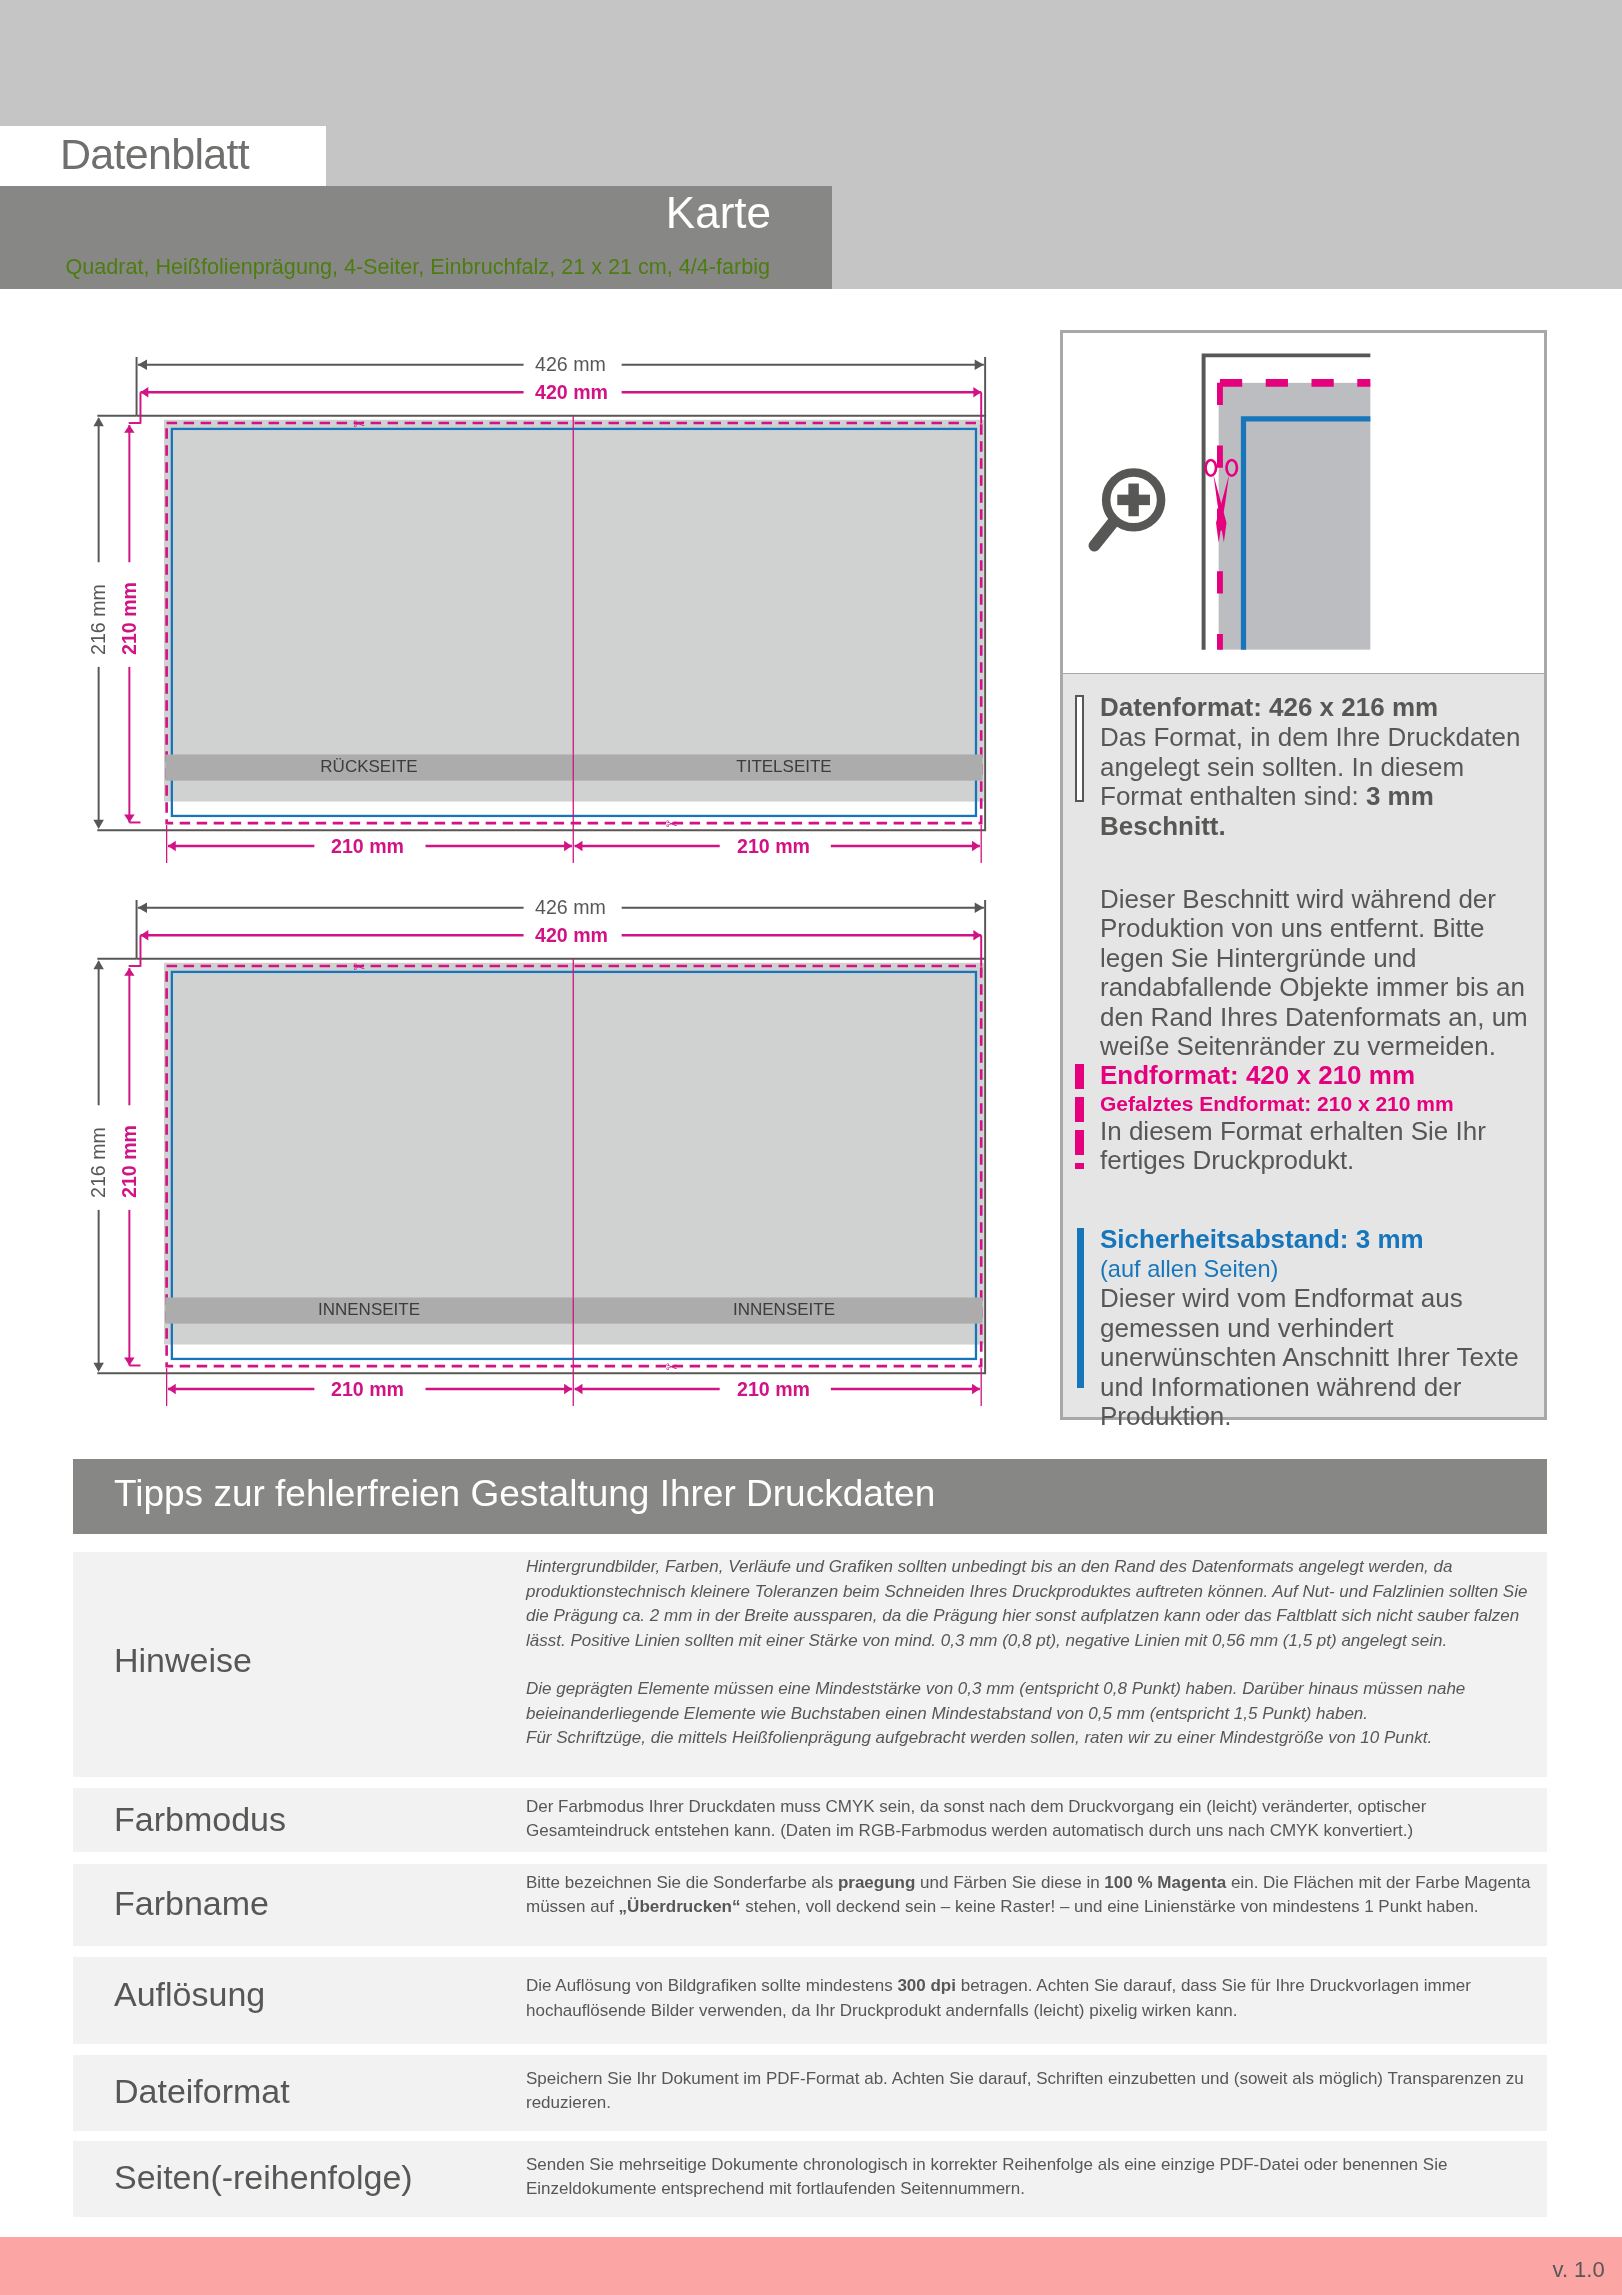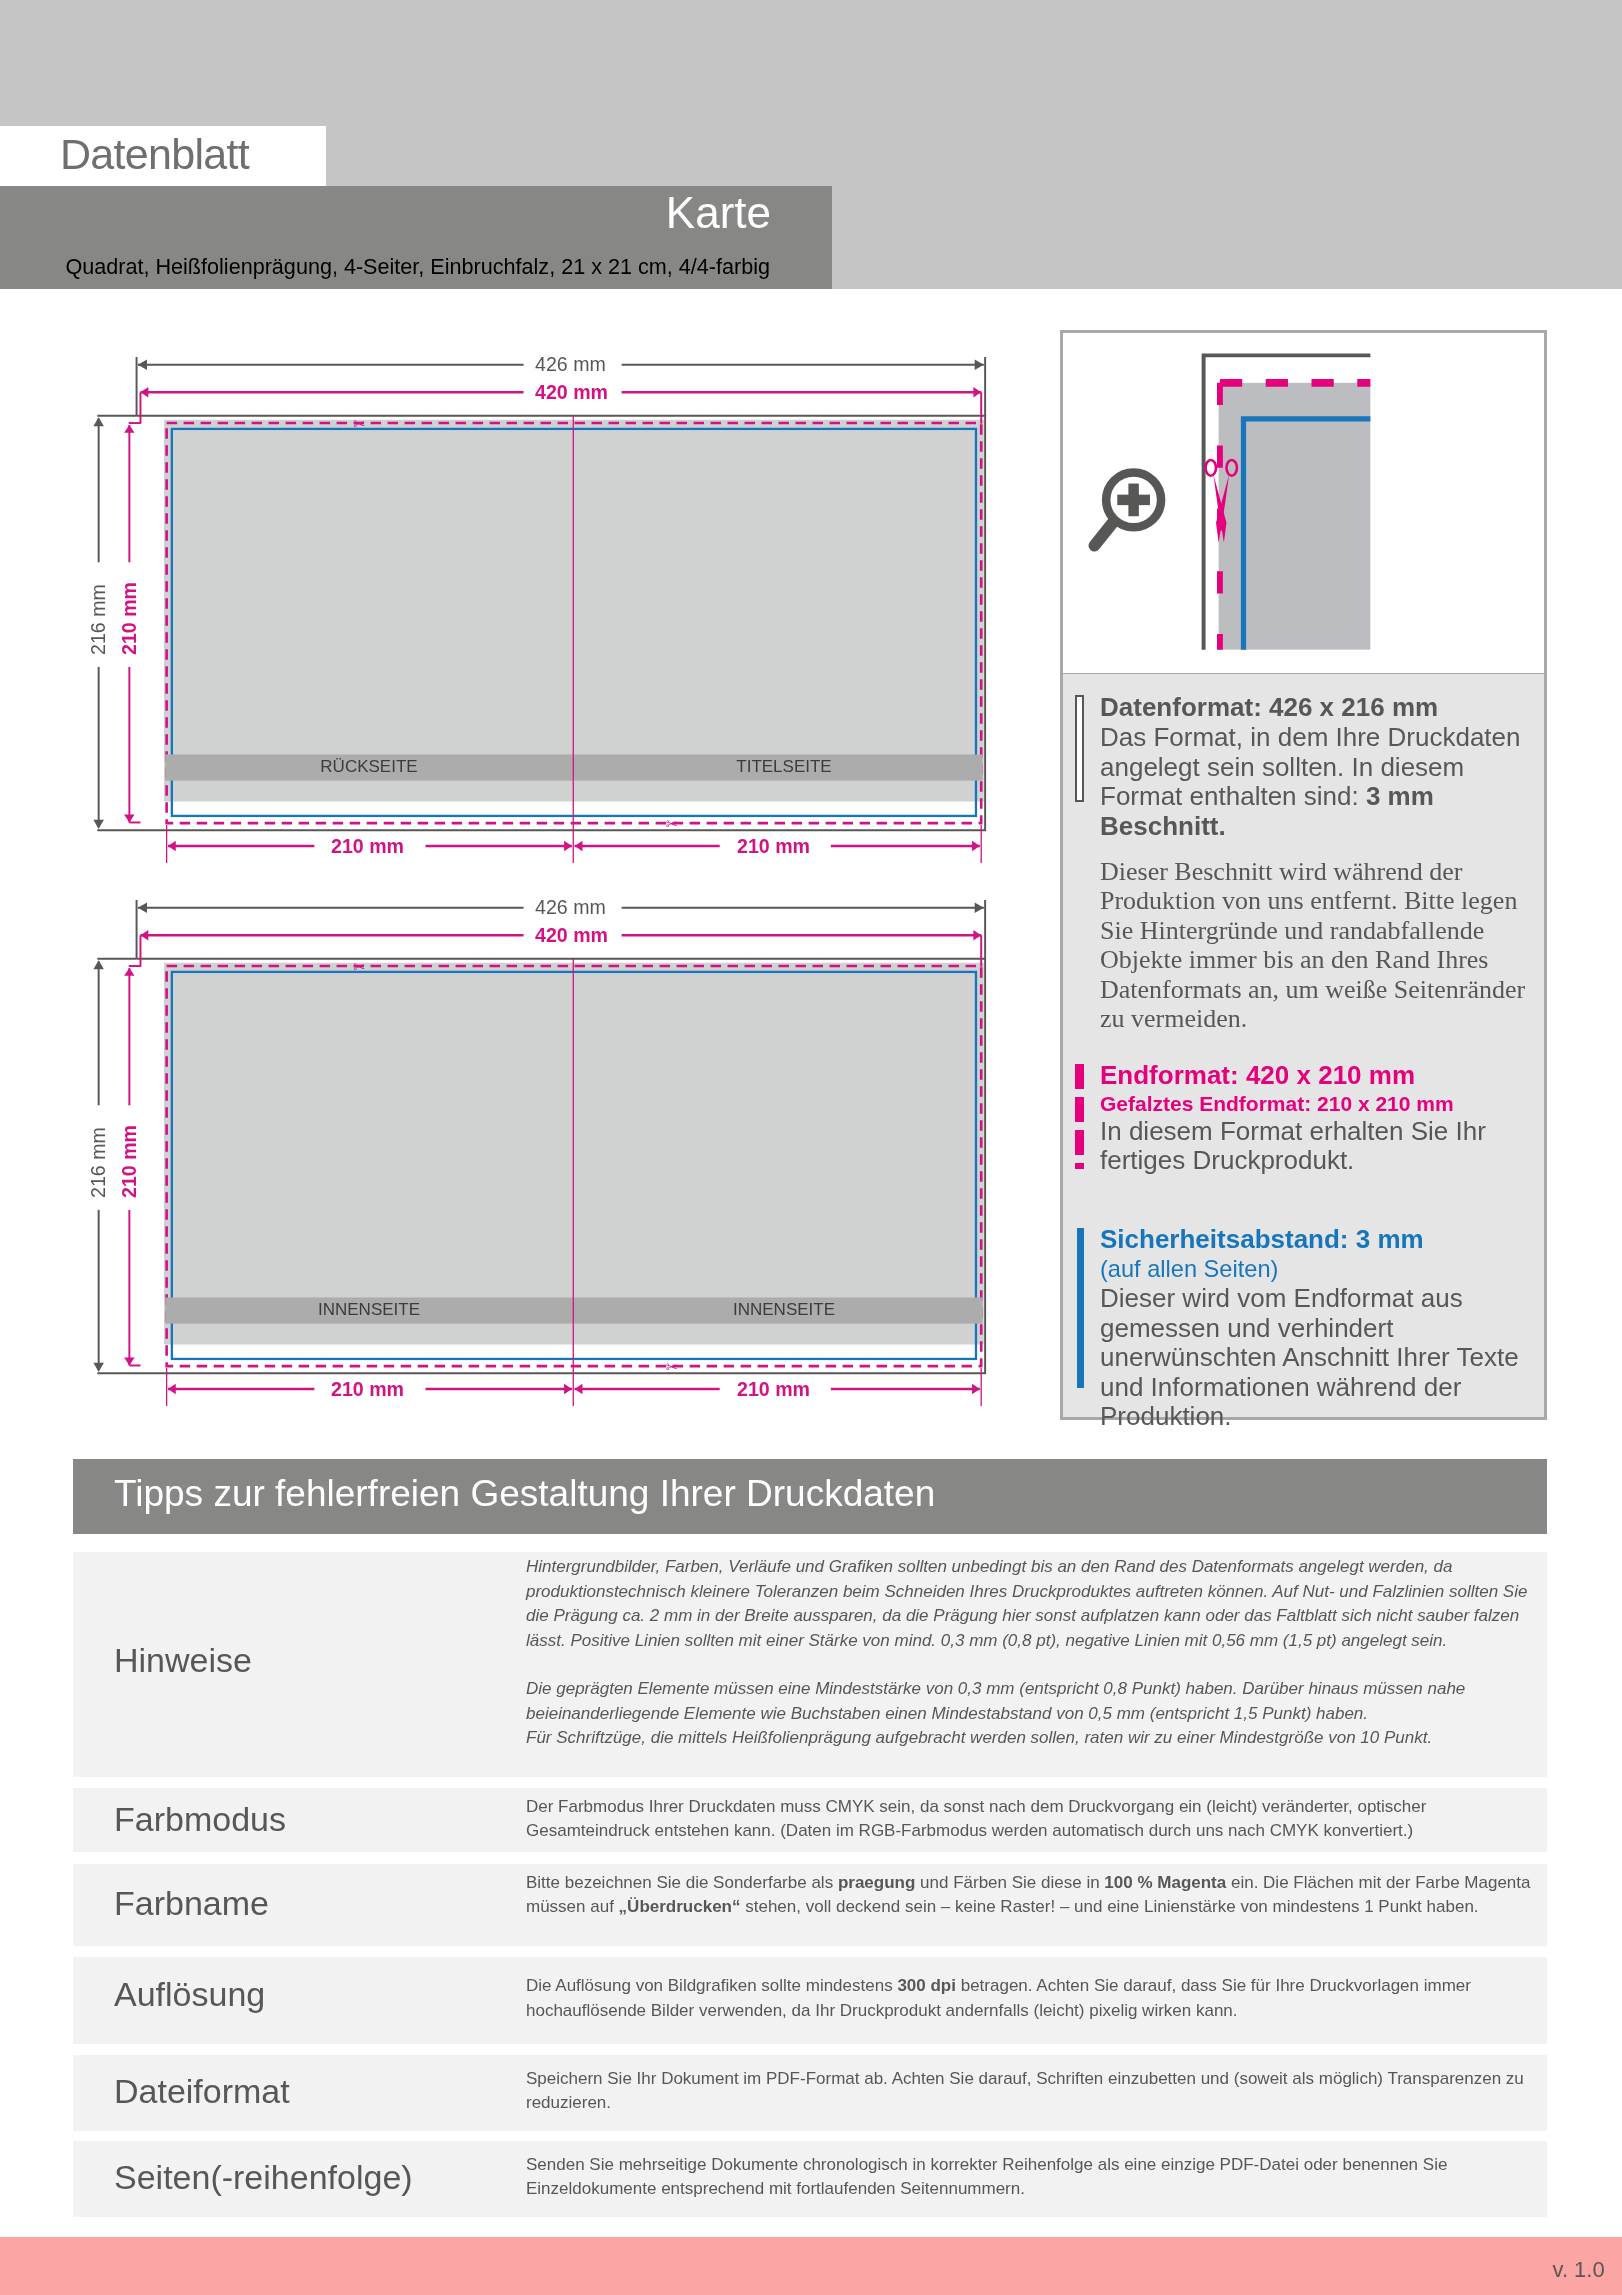--- a/index.html
+++ b/index.html
@@ -3,21 +3,21 @@
 <meta charset="utf-8">
 <style>
   *{box-sizing:border-box;margin:0;padding:0;}
   html,body{width:1623px;height:2295px;background:#ffffff;overflow:hidden;}
   body{position:relative;font-family:"Liberation Sans",sans-serif;color:#575756;}
   .topband{position:absolute;left:0;top:0;width:1623px;height:289px;background:#c6c5c6;}
   .title-box{position:absolute;left:0;top:126px;width:326px;height:60px;background:#ffffff;}
   .title-text{position:absolute;left:60px;top:130px;font-size:43px;color:#6f6f6e;font-family:"Liberation Sans",sans-serif;letter-spacing:-0.7px;}
   .product-box{position:absolute;left:0;top:186px;width:832px;height:103px;background:#878886;}
   .product-name{position:absolute;right:852px;top:188px;font-size:44px;color:#ffffff;text-align:right;width:393px;right:auto;left:380px;width:393px;}
-  .product-sub{position:absolute;left:65px;top:254px;width:705px;text-align:right;font-size:21.6px;color:#000000;}
+  .product-sub{position:absolute;left:65px;top:254px;width:705px;text-align:right;font-size:21.6px;color:#4d7c0f;}
 
   
   .diagram{position:absolute;left:0;width:1021px;height:523px;}
   .diagram svg{position:absolute;left:0;top:0;}
   .dlabel{position:absolute;font-size:19.6px;}
   .dim-grey{color:#575756;}
   .dim-mag{color:#d11385;font-weight:bold;}
   .vlabel{position:absolute;transform:rotate(-90deg);transform-origin:center;font-size:19.6px;white-space:nowrap;}
   .page-label{position:absolute;font-size:17px;color:#3c3c3b;text-align:center;width:262px;}
 
@@ -201,21 +201,21 @@
       <polygon points="254,216 234,290 238,320 248,260" fill="#e5007e"></polygon>
     </g>
   </svg>
 </div>
 
 <div class="info-panel">
   <div class="bar" style="top:21px;height:107px;background:#fff;border:2px solid #575756;"></div>
   <div class="info-sec" style="top:18.3px;width:438px;">
     <div class="info-h grey-h">Datenformat: 426 x 216 mm</div>
     <div class="info-t"><span>Das Format, in dem Ihre Druckdaten angelegt sein sollten. In diesem Format enthalten sind: </span><b>3 mm Beschnitt.</b></div>
-    <div class="info-t" style="margin-top:16px;font-family:Liberation Serif, serif;">Dieser Beschnitt wird während der Produktion von uns entfernt. Bitte legen Sie Hintergründe und randabfallende Objekte immer bis an den Rand Ihres Datenformats an, um weiße Seitenränder zu vermeiden.</div>
+    <div class="info-t" style="margin-top:44px;">Dieser Beschnitt wird während der Produktion von uns entfernt. Bitte legen Sie Hintergründe und randabfallende Objekte immer bis an den Rand Ihres Datenformats an, um weiße Seitenränder zu vermeiden.</div>
   </div>
 
   <div class="bar" style="top:390px;height:105px;background:repeating-linear-gradient(#e5007e 0 25px, transparent 25px 33px);"></div>
   <div class="info-sec" style="top:386px;width:438px;">
     <div class="info-h mag">Endformat: 420 x 210 mm</div>
     <div class="info-h2 mag" style="font-size:21px;line-height:26px;">Gefalztes Endformat: 210 x 210 mm</div>
     <div class="info-t">In diesem Format erhalten Sie Ihr fertiges Druckprodukt.</div>
   </div>
 
   <div class="bar" style="top:554px;height:160px;background:#1776bb;width:6.5px;left:14.4px;"></div>

